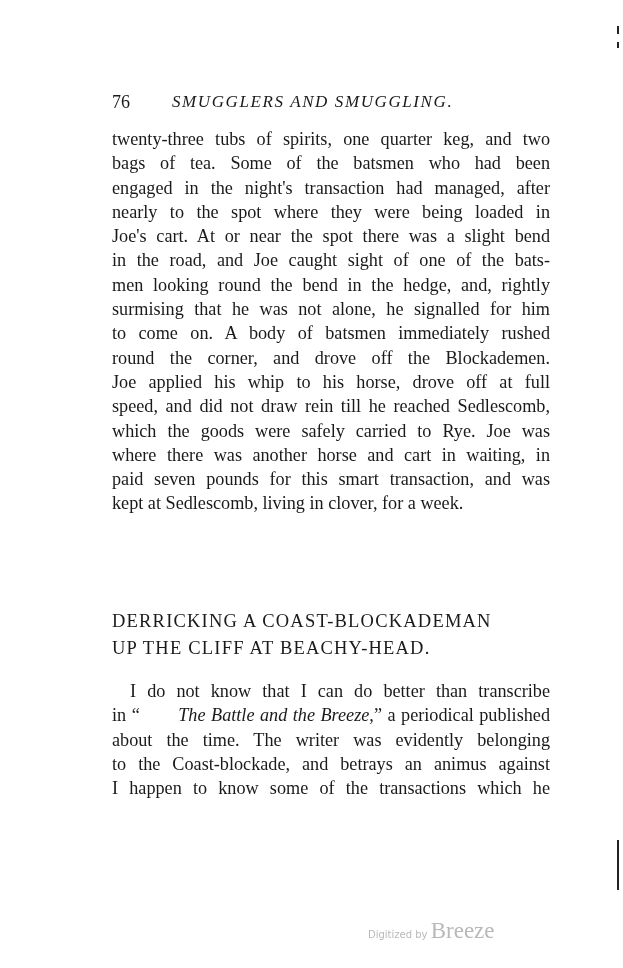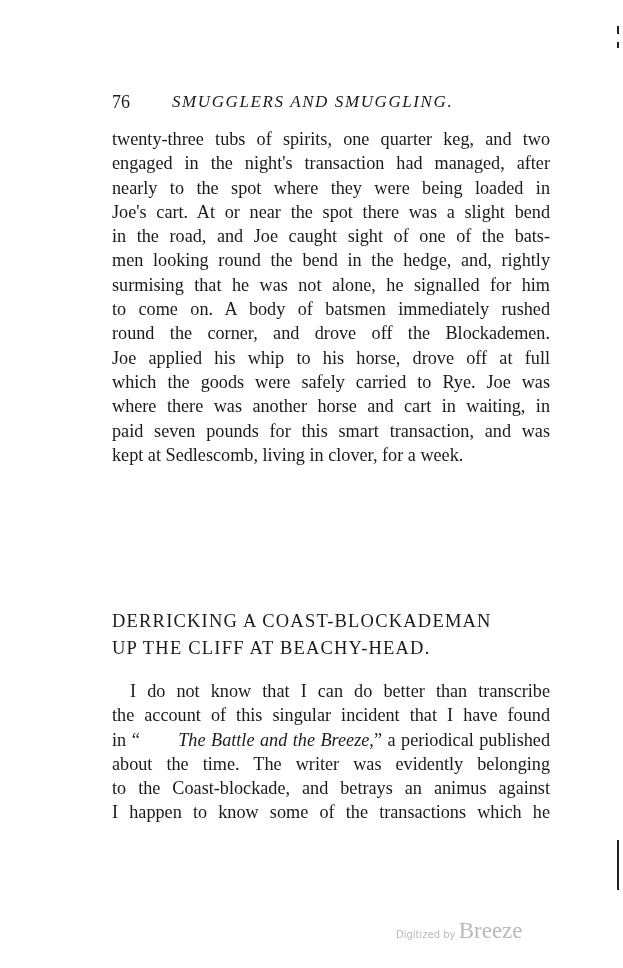--- a/index.html
+++ b/index.html
@@ -9,61 +9,62 @@
   .page-num { position: absolute; left: 0; top: 0; font-size: 18px; }
   .running-title { position: absolute; left: 60px; top: 0; font-size: 17px; font-style: italic; letter-spacing: 1.6px; }
   .body-text { position: absolute; left: 112px; top: 127px; width: 438px; font-size: 18.2px; line-height: 24.3px; }
   .line { white-space: nowrap; text-align: justify; text-align-last: justify; display: block; height: 24.3px; }
   .line.last { text-align-last: left; }
   .line.indent { padding-left: 18px; }
   .heading { position: absolute; left: 112px; top: 608px; width: 438px; text-align: left; font-size: 18.5px; line-height: 27px; letter-spacing: 1.2px; }
   .body2 { top: 679px; }
   .ital { font-style: italic; margin-left: 33px; }
   .watermark { position: absolute; left: 368px; top: 918px; color: #b9b9b9; font-family: "DejaVu Sans", sans-serif; }
-  .wm-small { font-size: 10px; margin-left: 28px; }
+  .wm-small { font-size: 10px; }
   .wm-big { font-family: "Liberation Serif", serif; font-size: 23px; }
   .edge-mark { position: absolute; left: 617px; width: 2px; background: #222; }
 </style>
 </head>
 <body>
 
 <div class="edge-mark" style="top:26px;height:8px;"></div>
 <div class="edge-mark" style="top:42px;height:6px;"></div>
 <div class="edge-mark" style="top:840px;height:50px;"></div>
 
 <div class="header">
   <span class="page-num">76</span>
   <span class="running-title">SMUGGLERS AND SMUGGLING.</span>
 </div>
 
 <div class="body-text">
   <span class="line">twenty-three tubs of spirits, one quarter keg, and two</span>
+  <span class="line">bags of tea. Some of the batsmen who had been</span>
   <span class="line">engaged in the night's transaction had managed, after</span>
   <span class="line">nearly to the spot where they were being loaded in</span>
   <span class="line">Joe's cart. At or near the spot there was a slight bend</span>
   <span class="line">in the road, and Joe caught sight of one of the bats-</span>
   <span class="line">men looking round the bend in the hedge, and, rightly</span>
   <span class="line">surmising that he was not alone, he signalled for him</span>
   <span class="line">to come on. A body of batsmen immediately rushed</span>
   <span class="line">round the corner, and drove off the Blockademen.</span>
   <span class="line">Joe applied his whip to his horse, drove off at full</span>
+  <span class="line">speed, and did not draw rein till he reached Sedlescomb,</span>
   <span class="line">which the goods were safely carried to Rye. Joe was</span>
   <span class="line">where there was another horse and cart in waiting, in</span>
   <span class="line">paid seven pounds for this smart transaction, and was</span>
   <span class="line last">kept at Sedlescomb, living in clover, for a week.</span>
 </div>
 
 <div class="heading">
   <div>DERRICKING A COAST-BLOCKADEMAN</div>
   <div>UP THE CLIFF AT BEACHY-HEAD.</div>
 </div>
 
 <div class="body-text body2">
   <span class="line indent">I do not know that I can do better than transcribe</span>
-  <span class="line">the account of this singular incident that I have found</span>
   <span class="line"><span>in “ </span><span class="ital">The Battle and the Breeze,</span><span>” a periodical published</span></span>
   <span class="line">about the time. The writer was evidently belonging</span>
   <span class="line">to the Coast-blockade, and betrays an animus against</span>
   <span class="line">I happen to know some of the transactions which he</span>
 </div>
 
 <div class="watermark">
   <span class="wm-small">Digitized by </span><span class="wm-big">Breeze</span>
 </div>
 

